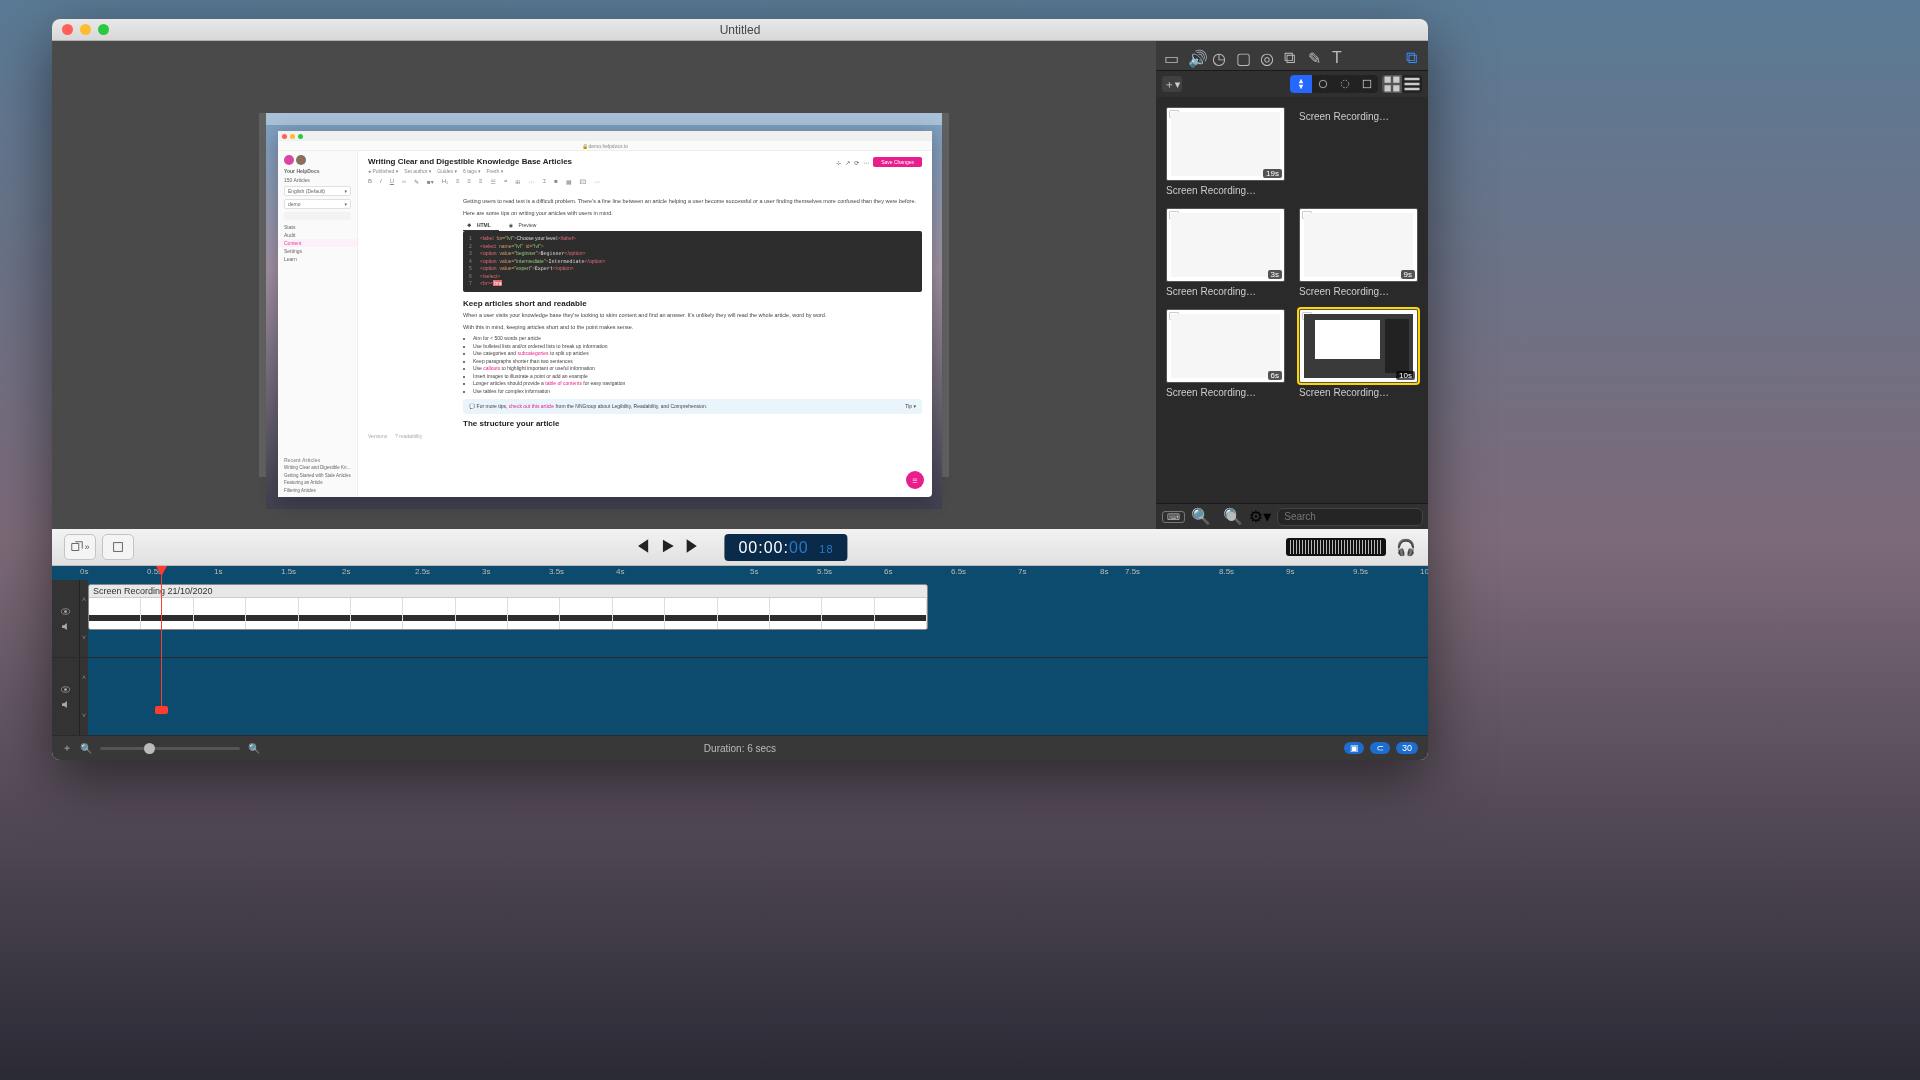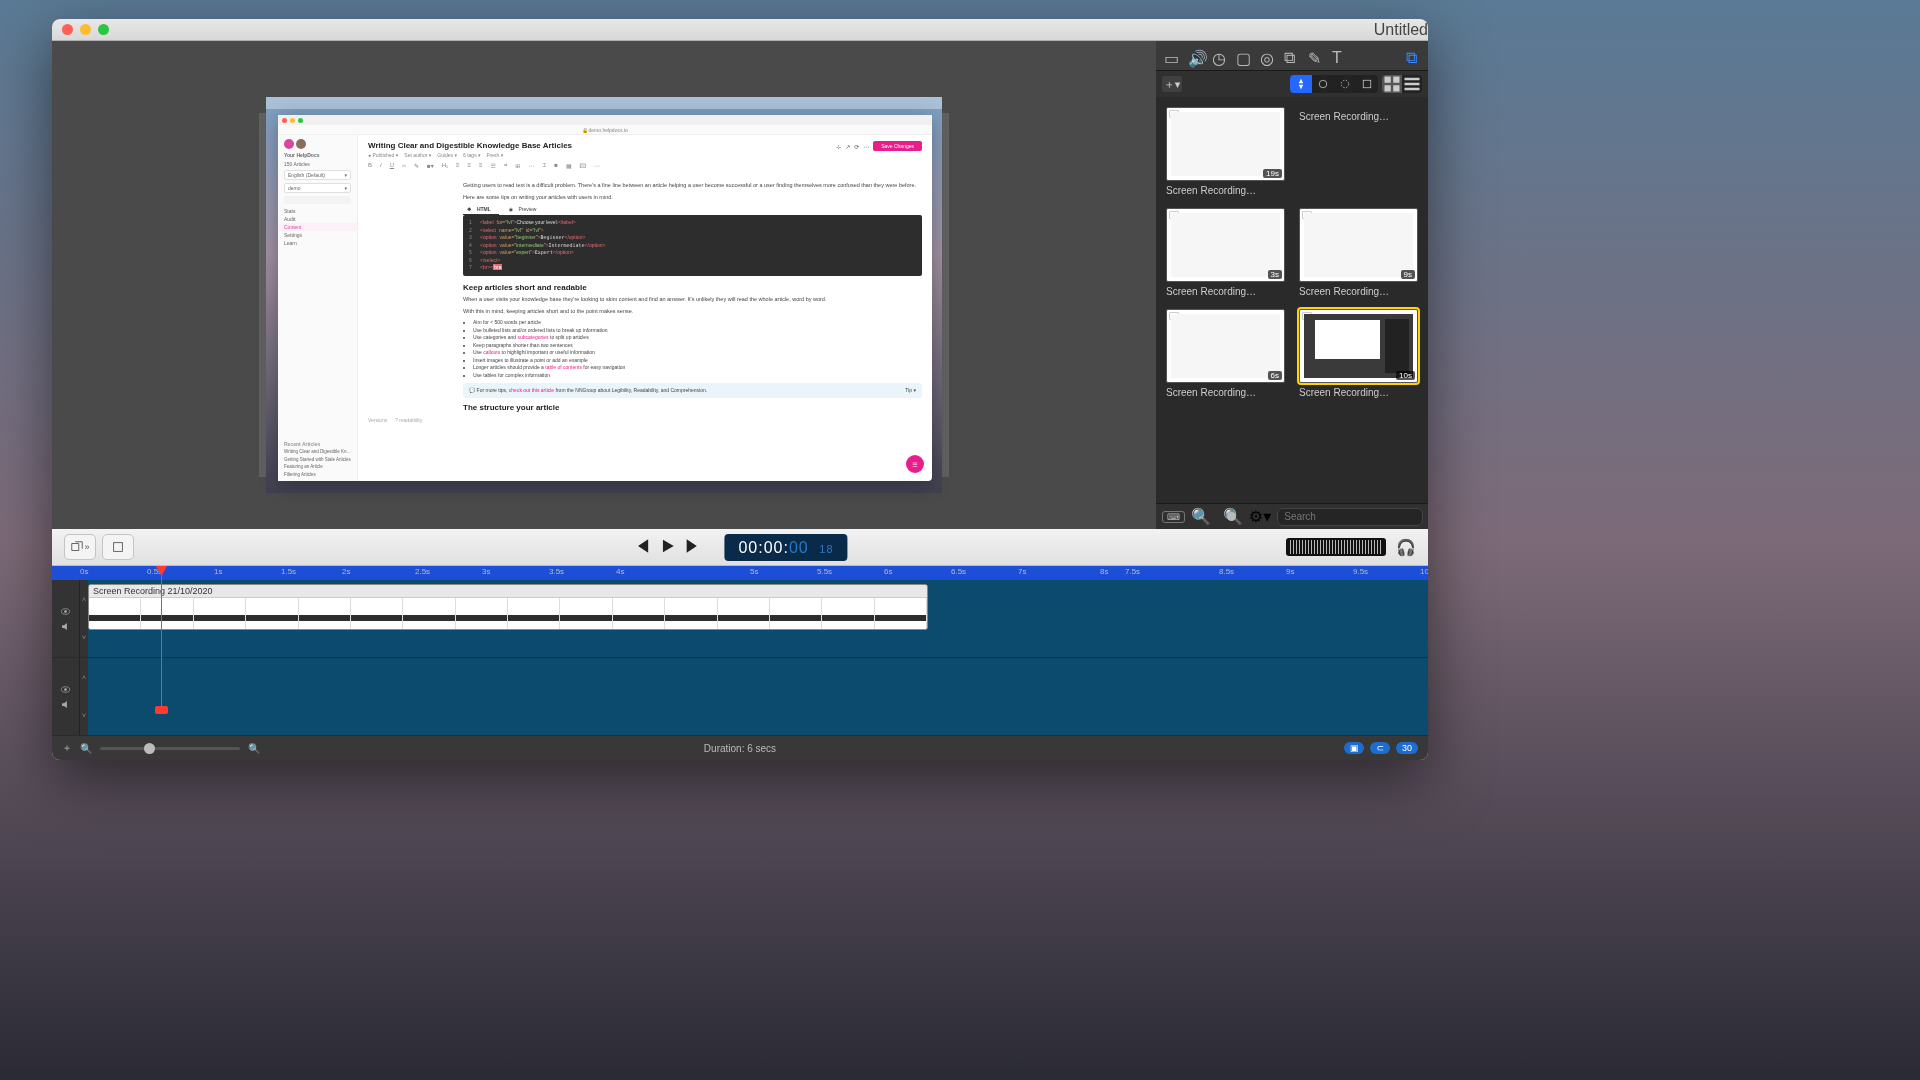--- a/index.html
+++ b/index.html
@@ -22,28 +22,28 @@
 }
 .titlebar {
   height: 22px;
   background: linear-gradient(#e8e8e8,#d8d8d8);
   display: flex; align-items: center; position: relative;
   border-bottom: 1px solid #b0b0b0;
 }
 .traffic { display:flex; gap:7px; padding-left:10px; }
 .traffic span { width:11px; height:11px; border-radius:50%; display:block; }
 .tl-close{background:#ff5f57;} .tl-min{background:#febc2e;} .tl-max{background:#28c840;}
-.titlebar .title { position:absolute; left:0; right:0; text-align:right; font-size:16px; color:#444; }
+.titlebar .title { position:absolute; left:0; right:0; text-align:center; font-size:12px; color:#444; }
 
 .main-row { flex:1; display:flex; min-height:0; }
 
 
 .canvas-area { flex:1; background:#4a4a4a; position:relative; display:flex; align-items:center; justify-content:center; padding:60px 40px 40px; }
 .canvas-frame {
-  width:690px; height:364px; background:#606060; display:flex; align-items:center; justify-content:center;
+  width:690px; height:364px; background:#606060; display:flex; align-items:flex-start; justify-content:center;
 }
 .recorded-desktop {
   width:676px; height:396px;
   background: linear-gradient(to bottom,#7aa0c4 0%, #a090a0 40%, #404050 100%);
   position: relative;
 }
 .recorded-desktop .menubar {
   position:absolute; top:0; left:0; right:0; height:12px;
   background:rgba(255,255,255,.35);
 }
@@ -143,21 +143,21 @@
 .ctrl-btn svg{width:14px;height:14px;fill:#555;}
 .transport{position:absolute;left:50%;transform:translateX(-50%);display:flex;align-items:center;gap:8px;}
 .transport button{background:none;border:none;cursor:pointer;}
 .transport svg{width:18px;height:18px;fill:#222;}
 .timecode{background:#0a2a4a;color:#fff;font-family:Menlo,monospace;font-size:16px;padding:4px 14px;border-radius:4px;margin-left:14px;letter-spacing:1px;}
 .timecode .frac{color:#2a78c8;} .timecode .frm{color:#2a78c8;font-size:11px;}
 .right-controls{margin-left:auto;display:flex;align-items:center;gap:10px;}
 .wave{width:100px;height:18px;background:#111;border-radius:3px;position:relative;overflow:hidden;}
 .wave::before{content:"";position:absolute;inset:2px 4px;background:repeating-linear-gradient(90deg,#fff 0 1px,transparent 1px 3px);opacity:.7;}
 
-.ruler{height:14px;background:#1d4ed8;position:relative;color:#bbb;font-size:8px;}
+.ruler{height:14px;background:#0c4a6e;position:relative;color:#bbb;font-size:8px;}
 .ruler .tick{position:absolute;top:1px;}
 .playhead-area{position:relative;flex:1;background:#3c3c3c;}
 .playhead{position:absolute;top:-14px;bottom:22px;width:1px;background:#ff3b30;left:109px;z-index:5;}
 .playhead::before{content:"";position:absolute;top:0;left:-5px;width:11px;height:10px;background:#ff3b30;clip-path:polygon(0 0,100% 0,50% 100%);}
 .playhead::after{content:"";position:absolute;bottom:0;left:-6px;width:13px;height:8px;background:#ff3b30;border-radius:2px;}
 
 .track-rows{position:absolute;inset:0;display:flex;flex-direction:column;}
 .track{flex:1;display:flex;border-bottom:1px solid #2a2a2a;}
 .track-head{width:28px;background:#333;display:flex;flex-direction:column;align-items:center;justify-content:center;gap:4px;color:#aaa;border-right:1px solid #222;}
 .track-head svg{width:11px;height:11px;fill:#aaa;}

